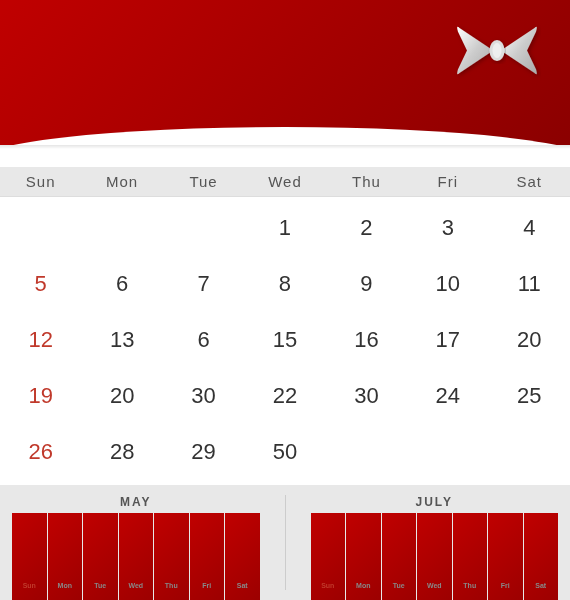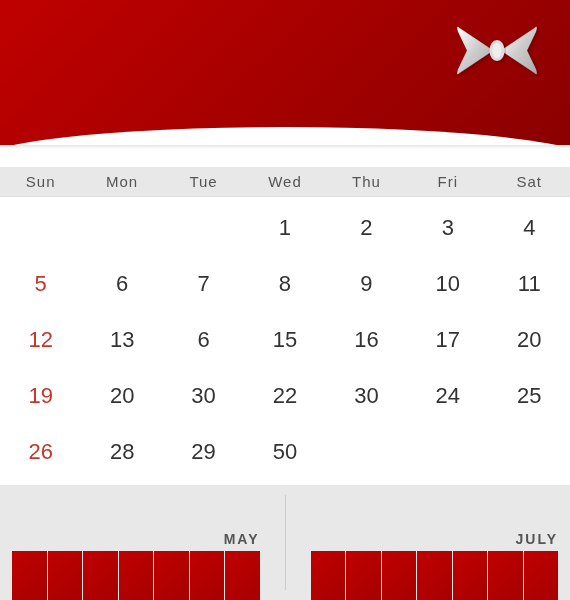--- a/index.html
+++ b/index.html
@@ -123,28 +123,27 @@
       justify-content: space-between;
       height: 115px;
     }
 
     .mini-cal {
       flex: 1;
       font-size: 7px;
     }
 
     .mini-cal-title {
-      text-align: right;
-      font-size: 14px;
+      text-align: center;
+      font-size: 12px;
       font-weight: 700;
       color: #555;
       letter-spacing: 2px;
       margin-bottom: 4px;
       text-transform: uppercase;
-      margin-top: 36px;
     }
 
     .mini-grid {
       display: grid;
       grid-template-columns: repeat(7, 1fr);
       gap: 1px;
     }
 
     .mini-cell {
       text-align: center;

